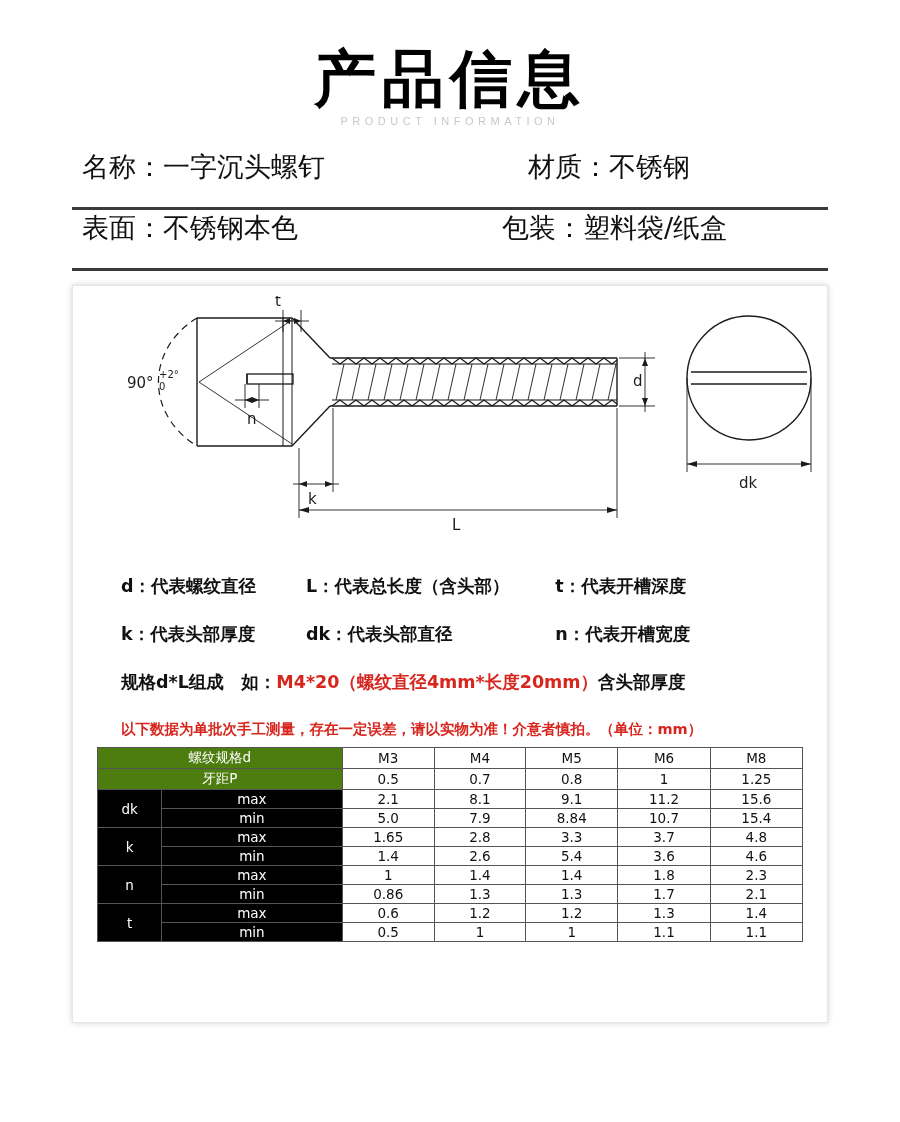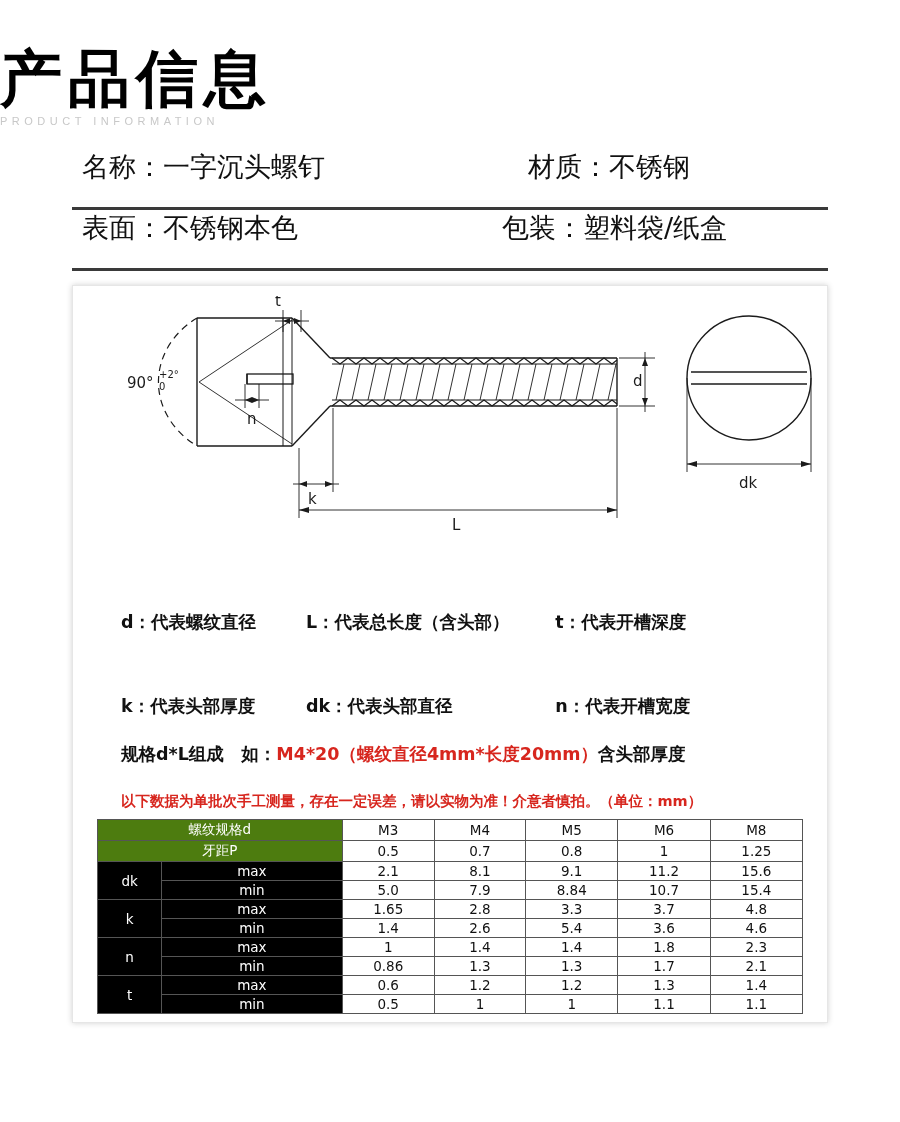--- a/index.html
+++ b/index.html
@@ -11,20 +11,21 @@
   }
   .page {
     position: relative;
     width: 900px; height: 1122px;
     background: #ffffff;
     overflow: hidden;
   }
 
   
   .title-wrap {
+    text-align: center;
     padding-top: 46px;
   }
   .main-title {
     font-size: 62px;
     font-weight: bold;
     color: #000000;
     letter-spacing: 6px;
     line-height: 1.05;
     font-family: "DejaVu Sans", "Liberation Sans", sans-serif;
   }
@@ -83,21 +84,21 @@
     padding: 0 34px;
   }
   .legend-row {
     display: flex;
     font-size: 17.5px;
     font-weight: bold;
     color: #111;
     margin-bottom: 24px;
     font-family: "DejaVu Sans", "Liberation Sans", sans-serif;
   }
-  .legend-item { white-space: nowrap; margin-top: 36px; }
+  .legend-item { white-space: nowrap; }
   .legend-row .li1 { width: 215px; }
   .legend-row .li2 { width: 290px; }
   .legend-row .li3 { width: 260px; }
 
   .spec-line {
     margin-top: 6px;
     padding: 0 34px;
     font-size: 17.5px;
     font-weight: bold;
     color: #111;

